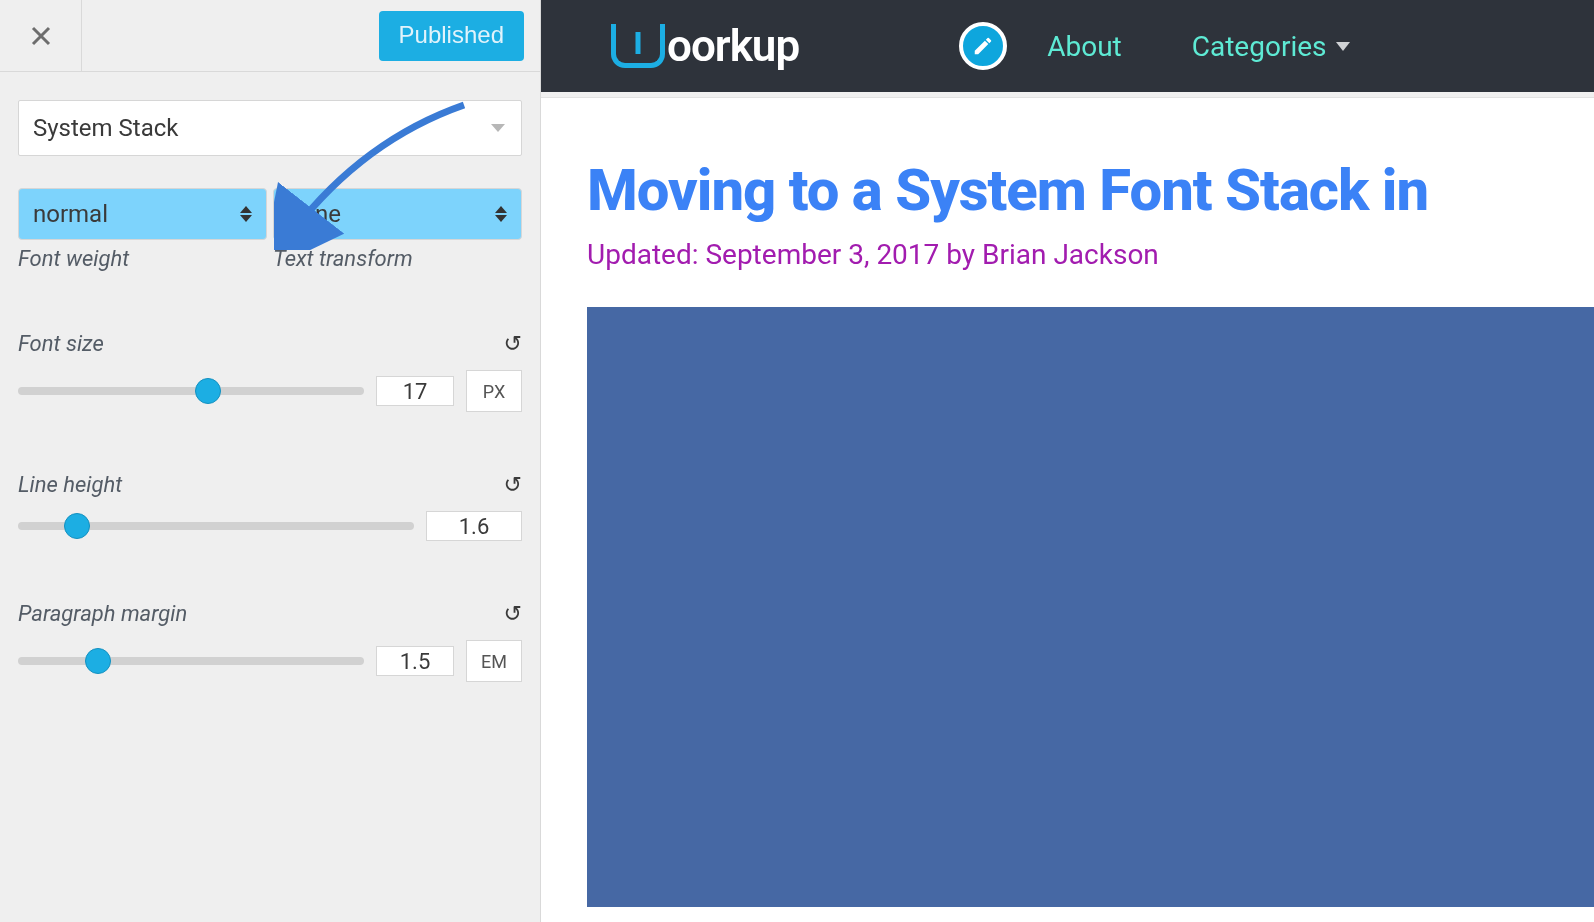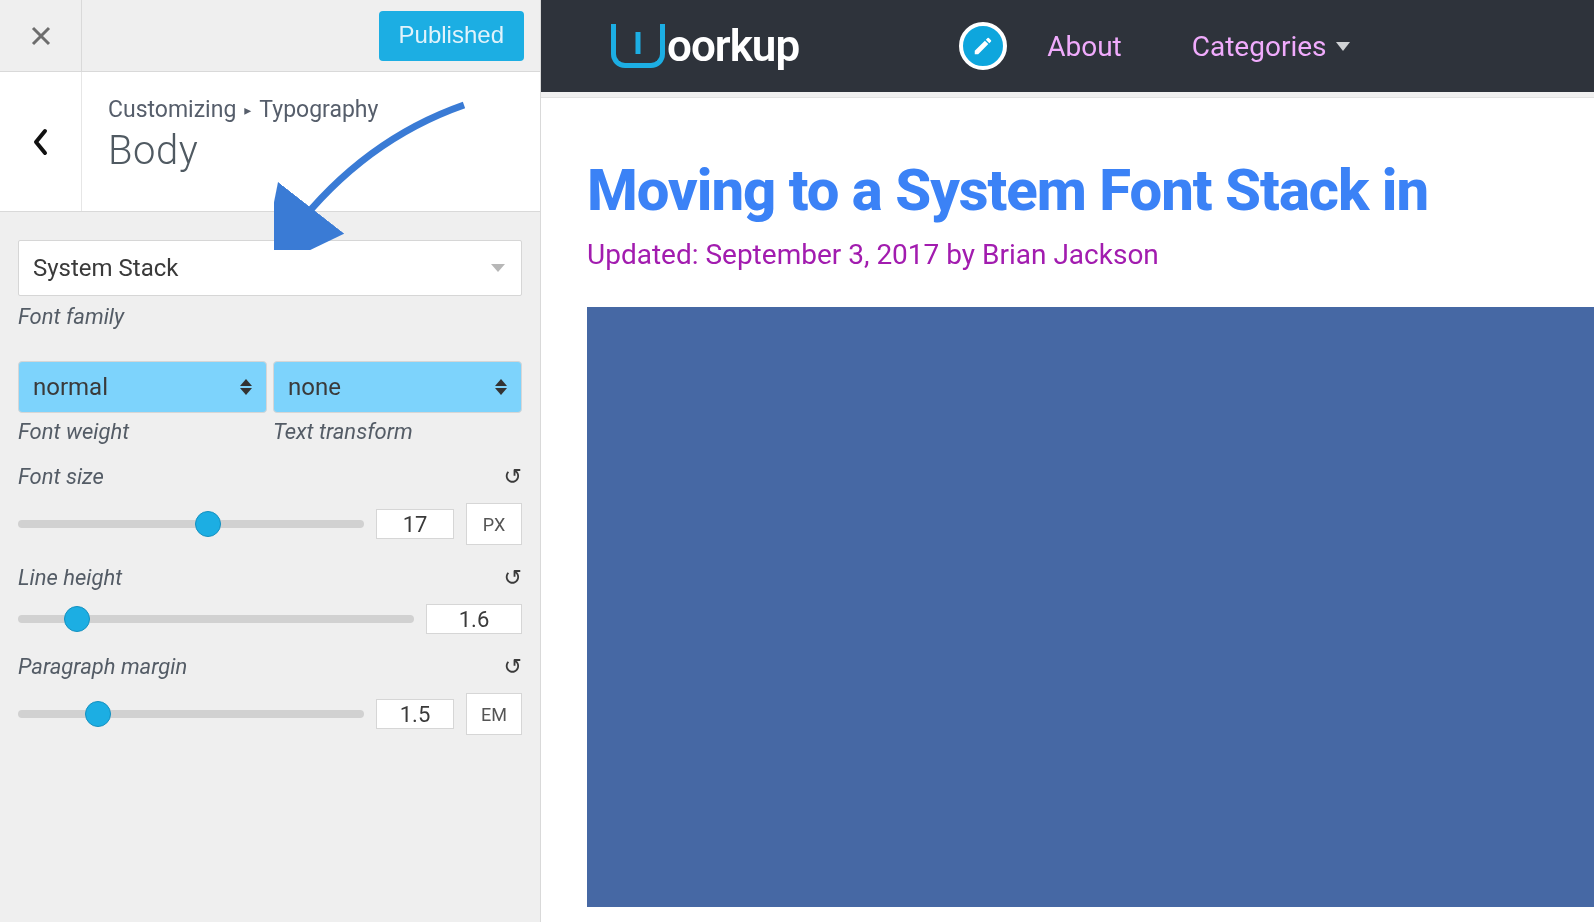--- a/index.html
+++ b/index.html
@@ -105,21 +105,21 @@
   .sort-caret {
     display:inline-flex; flex-direction:column; gap:2px;
   }
   .sort-caret span { width:0;height:0;border-left:6px solid transparent;border-right:6px solid transparent;}
   .sort-caret .up{border-bottom:7px solid #333;}
   .sort-caret .dn{border-top:7px solid #333;}
 
   .sub-labels { display:flex; gap:6px; margin-top:6px;justify-content:center;}
   .sub-labels span{ flex:1; font-style:italic; font-size:22px; color:#545c66;}
 
-  .slider-group { margin-top: 20px; }
+  .slider-group { margin-top: 60px; }
   .slider-head {
     display:flex; justify-content:space-between; align-items:center;
     font-style:italic; font-size:22px; color:#545c66;
   }
   .reset-btn {
     font-style:normal; color:#3b3b3b; cursor:pointer;
     font-size:22px; line-height:1;
   }
   .slider-row {
     display:flex; align-items:center; gap:12px; margin-top:14px;
@@ -179,21 +179,21 @@
     width:5px; height:22px; background:#1caee3;
   }
   .logo-text { font-size:44px; font-weight:600; color:#fff; letter-spacing:-1px;}
   .nav-spacer{ flex:0 0 80px;}
   .edit-badge{
     width:48px;height:48px;border-radius:50%;
     background:#0ea6dd; display:flex;align-items:center;justify-content:center;
     border:4px solid #fff;
   }
   .edit-badge svg{width:22px;height:22px;fill:#fff;}
-  .nav-link{ font-size:28px; color:#f0abfc;text-align:right; }
+  .nav-link{ font-size:28px; color:#5eead4;text-align:right; }
   .nav-link.cat{ display:flex; align-items:center; gap:10px; margin-left:30px;}
   .nav-link.cat .chev{
     width:0;height:0;border-left:7px solid transparent;border-right:7px solid transparent;
     border-top:9px solid #d0d2d5;
   }
   .thin-bar{ height:6px; background:#f0f0f0; border-bottom:1px solid #e2e2e2;}
   .article { padding: 58px 0 0 46px; }
   .article h1{
     font-size:58px; font-weight:800; color:#3b82f6; letter-spacing:-1px;
     white-space:nowrap;
@@ -218,52 +218,36 @@
     <div class="panel-top">
       <div class="close-cell">
         <svg viewBox="0 0 24 24" stroke="#6d6d6d" stroke-width="3" fill="none">
             <path d="M4 4 L20 20 M20 4 L4 20"></path>
           </svg>
       </div>
       <div class="top-spacer"></div>
       <button class="publish-btn">Published</button>
     </div>
 
-    <div class="breadcrumb-row">
-      <div class="back-cell">
-        <svg viewBox="0 0 20 28" fill="none" stroke="#111" stroke-width="4" stroke-linecap="round" stroke-linejoin="round">
-            <path d="M14 3 L5 14 L14 25"></path>
-          </svg>
-      </div>
-      <div class="crumb-body">
-        <div class="crumb-path">
-          <span>Customizing</span>
-          <span class="tri">▸</span>
-          <span>Typography</span>
-        </div>
-        <div class="crumb-title">Body</div>
-      </div>
-    </div>
 
     <svg class="arrow-svg" viewBox="0 0 200 150">
       <defs>
         <marker id="ah" markerWidth="14" markerHeight="14" refX="4" refY="6" orient="auto">
           <path d="M0 0 L12 6 L0 12 Z" fill="#3a7bd5"></path>
         </marker>
       </defs>
       <path d="M190 5 Q90 40 20 130" stroke="#3a7bd5" stroke-width="7" fill="none" marker-end="url(#ah)"></path>
     </svg>
 
     <div class="controls">
 
       <div class="select-box">
         <span>System Stack</span>
         <span class="caret"></span>
       </div>
-      <span class="field-label">Font family</span>
 
       <div class="row-2">
         <div class="small-select">
           <span>normal</span>
           <span class="sort-caret">
               <span class="up"></span>
               <span class="dn"></span>
             </span>
         </div>
         <div class="small-select">

